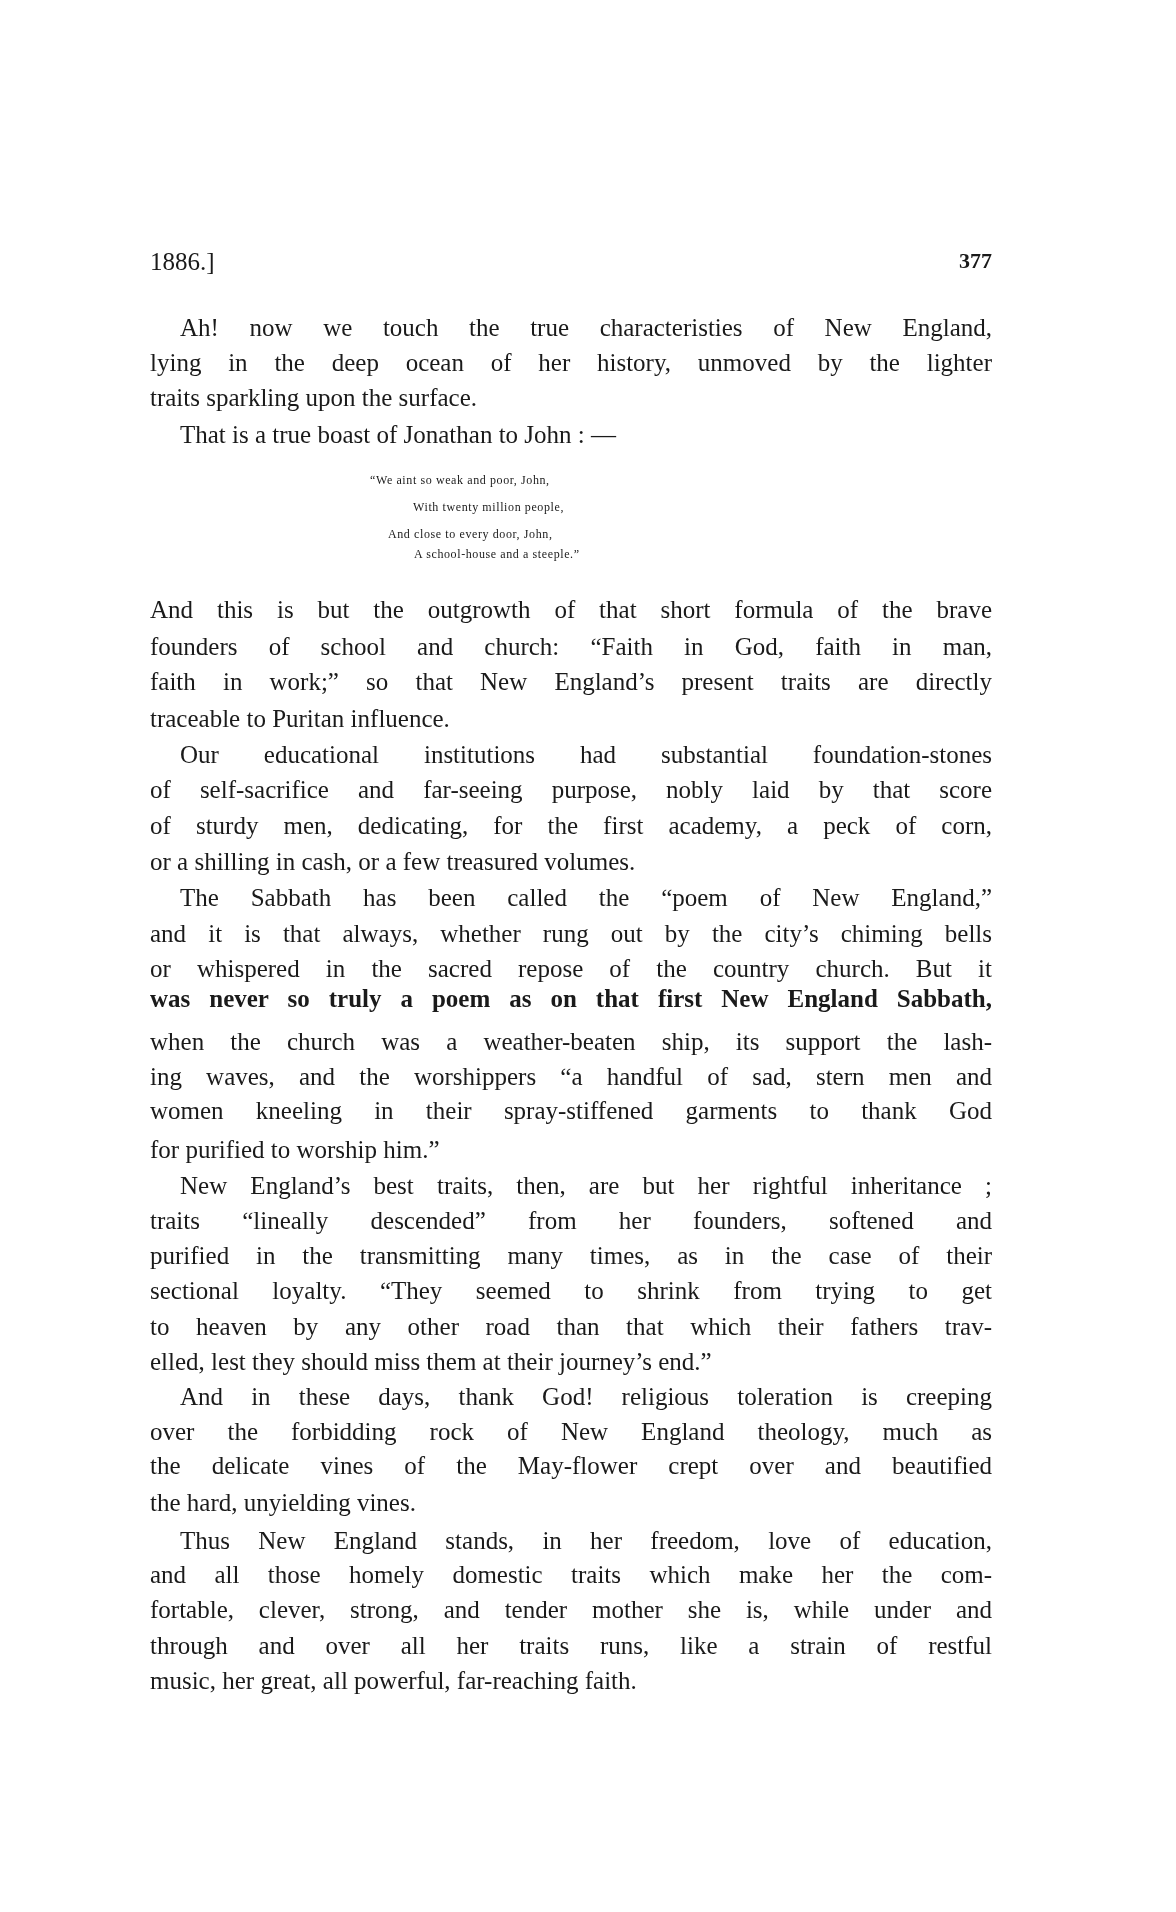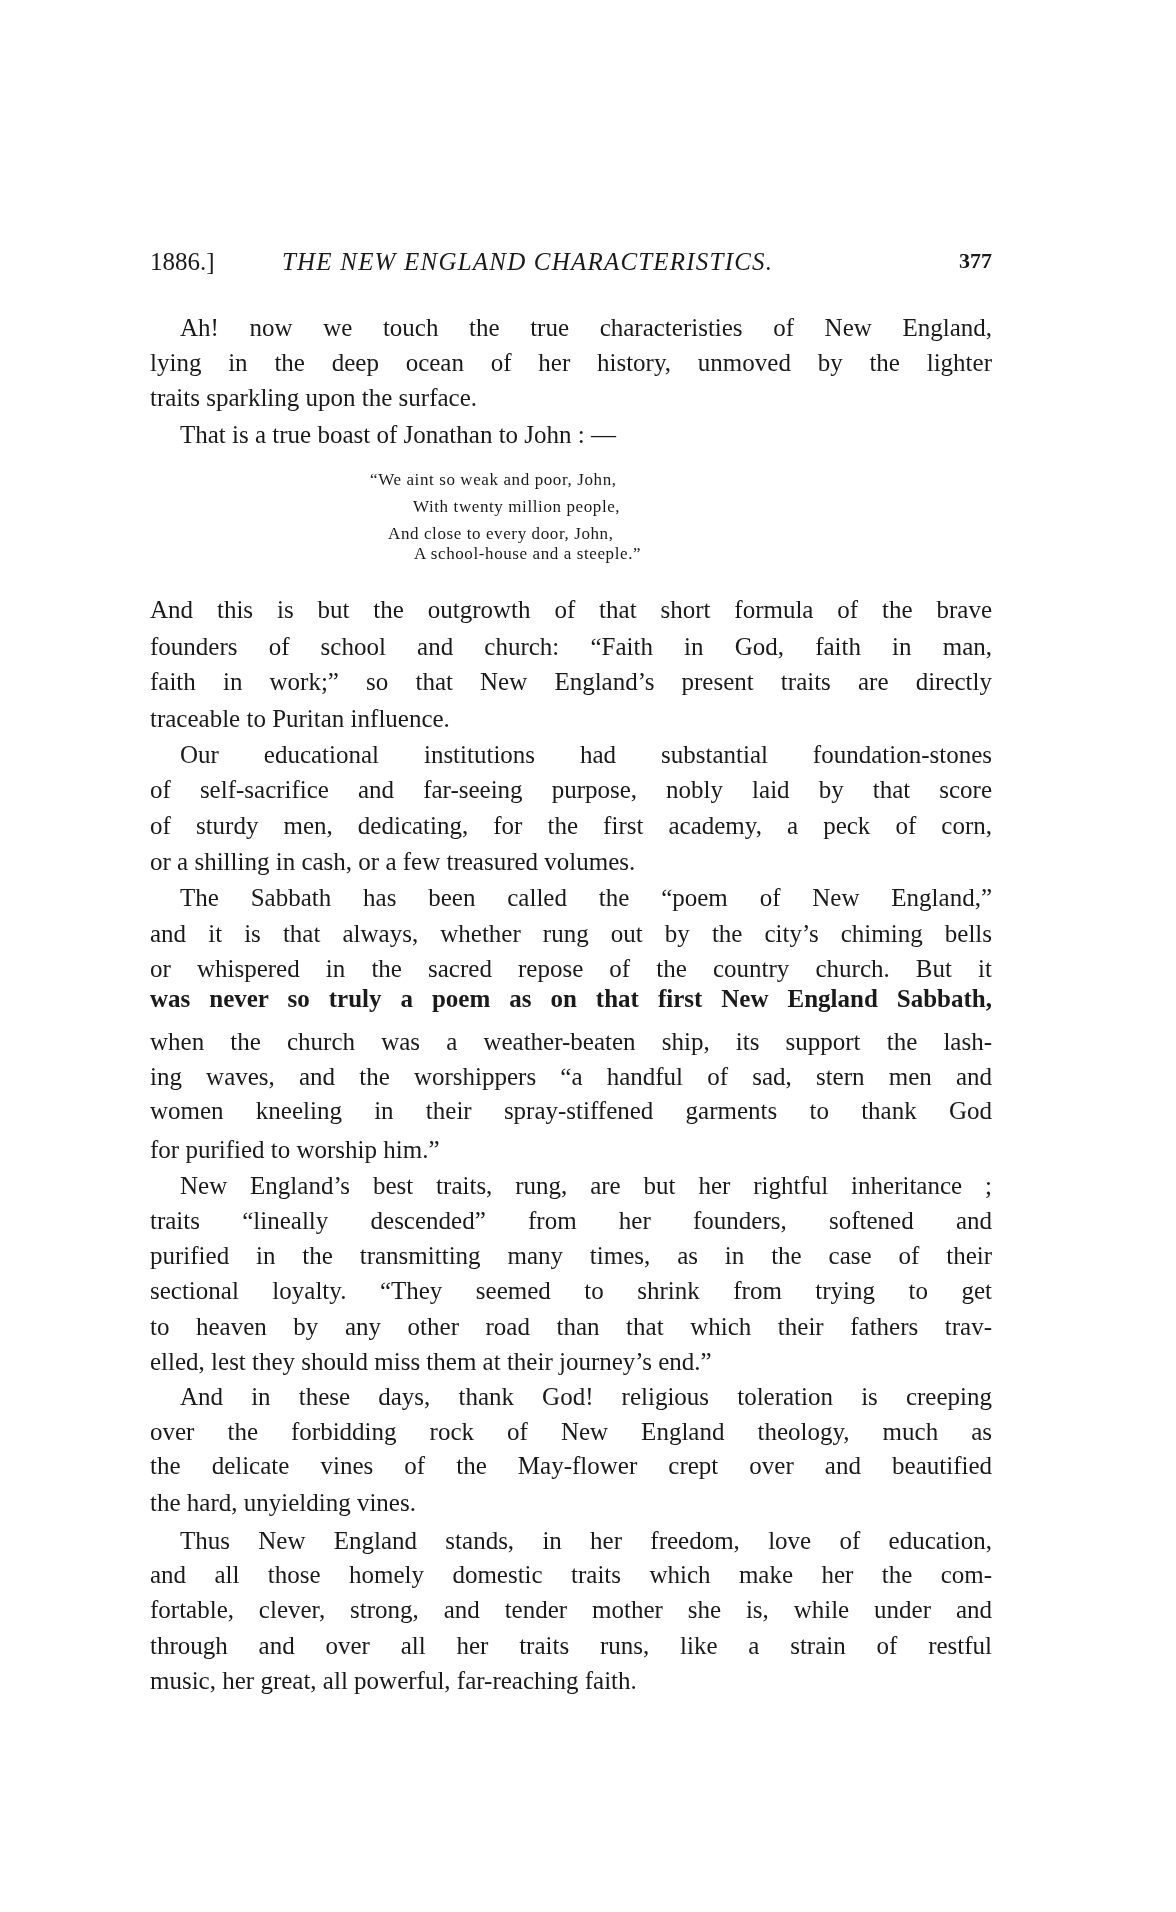--- a/index.html
+++ b/index.html
@@ -6,28 +6,27 @@
   body { width:1176px; height:1912px; position:relative; overflow:hidden;
          font-family:"Liberation Serif","DejaVu Serif",serif; color:#1a1a1a; }
   .hdr { position:absolute; top:248px; left:150px; width:842px; height:30px; font-size:25px; }
   .hdr .yr { position:absolute; left:0; top:0; }
   .hdr .ttl { position:absolute; left:132px; top:0; font-style:italic; letter-spacing:1.2px; }
   .hdr .pg { position:absolute; right:0; top:0; font-weight:bold; font-size:22px; }
   .ln { position:absolute; left:150px; width:842px; font-size:25px; line-height:30px;
         white-space:nowrap; text-align:justify; text-align-last:justify; }
   .ln.ind { left:180px; width:812px; }
   .ln.last { text-align-last:left; }
-  .pm { position:absolute; font-size:17px; line-height:24px; white-space:nowrap; letter-spacing:0.6px;text-align:center; }
+  .pm { position:absolute; font-size:12px; line-height:24px; white-space:nowrap; letter-spacing:0.6px;text-align:center; }
 </style>
 </head>
 <body>
 
 <div class="hdr">
   <span class="yr">1886.]</span>
-  <span class="ttl">THE NEW ENGLAND CHARACTERISTICS.</span>
   <span class="pg">377</span>
 </div>
 
 <div id="body-lines">
     <div class="ln ind" style="top: 313px;">Ah!  now we touch the true characteristies of New England,</div>
     <div class="ln" style="top: 348px;">lying in the deep ocean of her history, unmoved by the lighter</div>
     <div class="ln last" style="top: 383px;">traits sparkling upon the surface.</div>
     <div class="ln ind last" style="top: 420px;">That is a true boast of Jonathan to John : —</div>
     <div class="ln" style="top: 595px;">And this is but the outgrowth of that short formula of the brave</div>
     <div class="ln" style="top: 632px;">founders of school and church: “Faith in God, faith in man,</div>
@@ -38,21 +37,21 @@
     <div class="ln" style="top: 811px;">of sturdy men, dedicating, for the first academy, a peck of corn,</div>
     <div class="ln last" style="top: 847px;">or a shilling in cash, or a few treasured volumes.</div>
     <div class="ln ind" style="top: 883px;">The Sabbath has been called the “poem of New England,”</div>
     <div class="ln" style="top: 919px;">and it is that always, whether rung out by the city’s chiming bells</div>
     <div class="ln" style="top: 954px;">or whispered in the sacred repose of the country church.  But it</div>
     <div class="ln" style="top: 984px; font-weight: bold;">was never so truly a poem as on that first New England Sabbath,</div>
     <div class="ln" style="top: 1027px;">when the church was a weather-beaten ship, its support the lash-</div>
     <div class="ln" style="top: 1062px;">ing waves, and the worshippers “a handful of sad, stern men and</div>
     <div class="ln" style="top: 1096px;">women kneeling in their spray-stiffened garments to thank God</div>
     <div class="ln last" style="top: 1135px;">for purified to worship him.”</div>
-    <div class="ln ind" style="top: 1171px;">New England’s best traits, rung, are but her rightful inheritance ;</div>
+    <div class="ln ind" style="top: 1171px;">New England’s best traits, then, are but her rightful inheritance ;</div>
     <div class="ln" style="top: 1206px;">traits “lineally descended” from her founders, softened and</div>
     <div class="ln" style="top: 1241px;">purified in the transmitting many times, as in the case of their</div>
     <div class="ln" style="top: 1276px;">sectional loyalty.  “They seemed to shrink from trying to get</div>
     <div class="ln" style="top: 1312px;">to heaven by any other road than that which their fathers trav-</div>
     <div class="ln last" style="top: 1347px;">elled, lest they should miss them at their journey’s end.”</div>
     <div class="ln ind" style="top: 1382px;">And in these days, thank God! religious toleration is creeping</div>
     <div class="ln" style="top: 1417px;">over the forbidding rock of New England theology, much as</div>
     <div class="ln" style="top: 1451px;">the delicate vines of the May-flower crept over and beautified</div>
     <div class="ln last" style="top: 1488px;">the hard, unyielding vines.</div>
     <div class="ln ind" style="top: 1526px;">Thus New England stands, in her freedom, love of education,</div>

